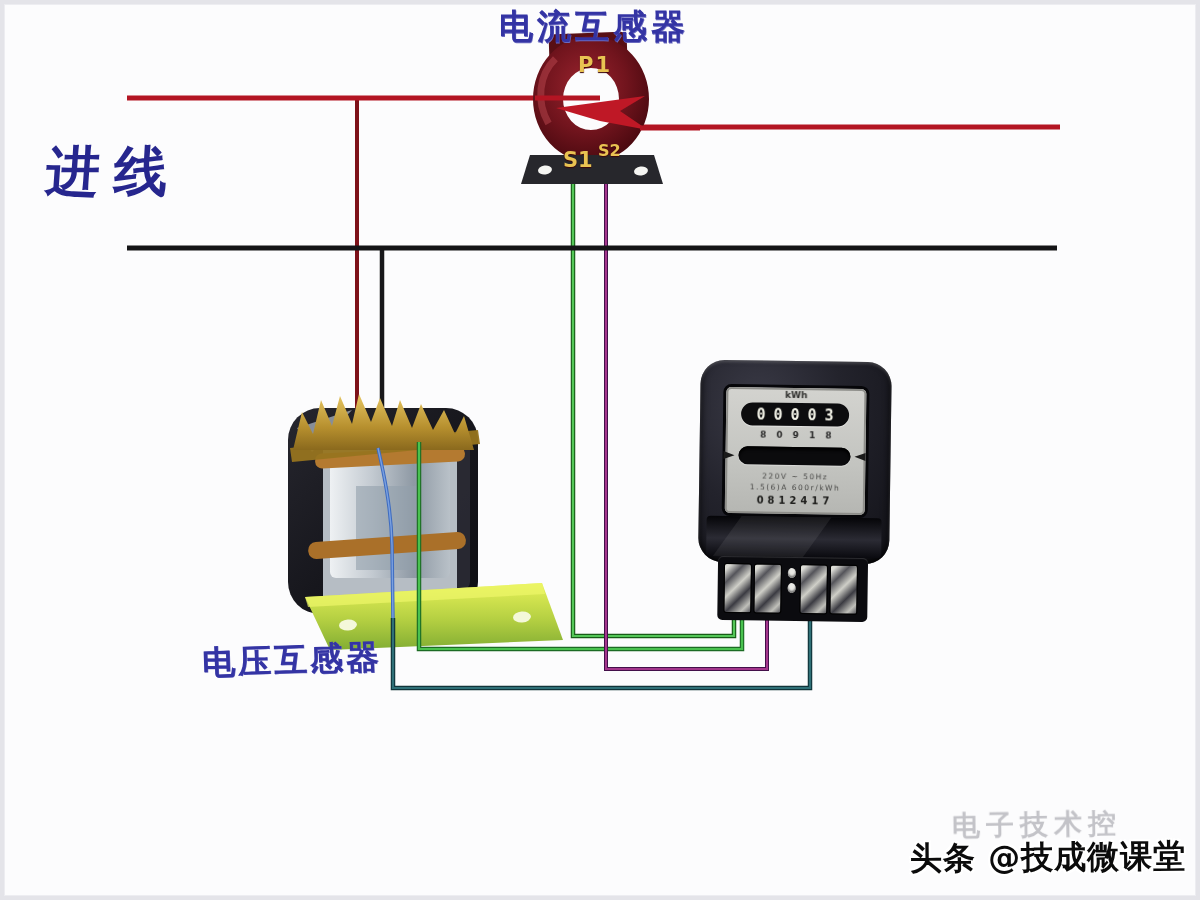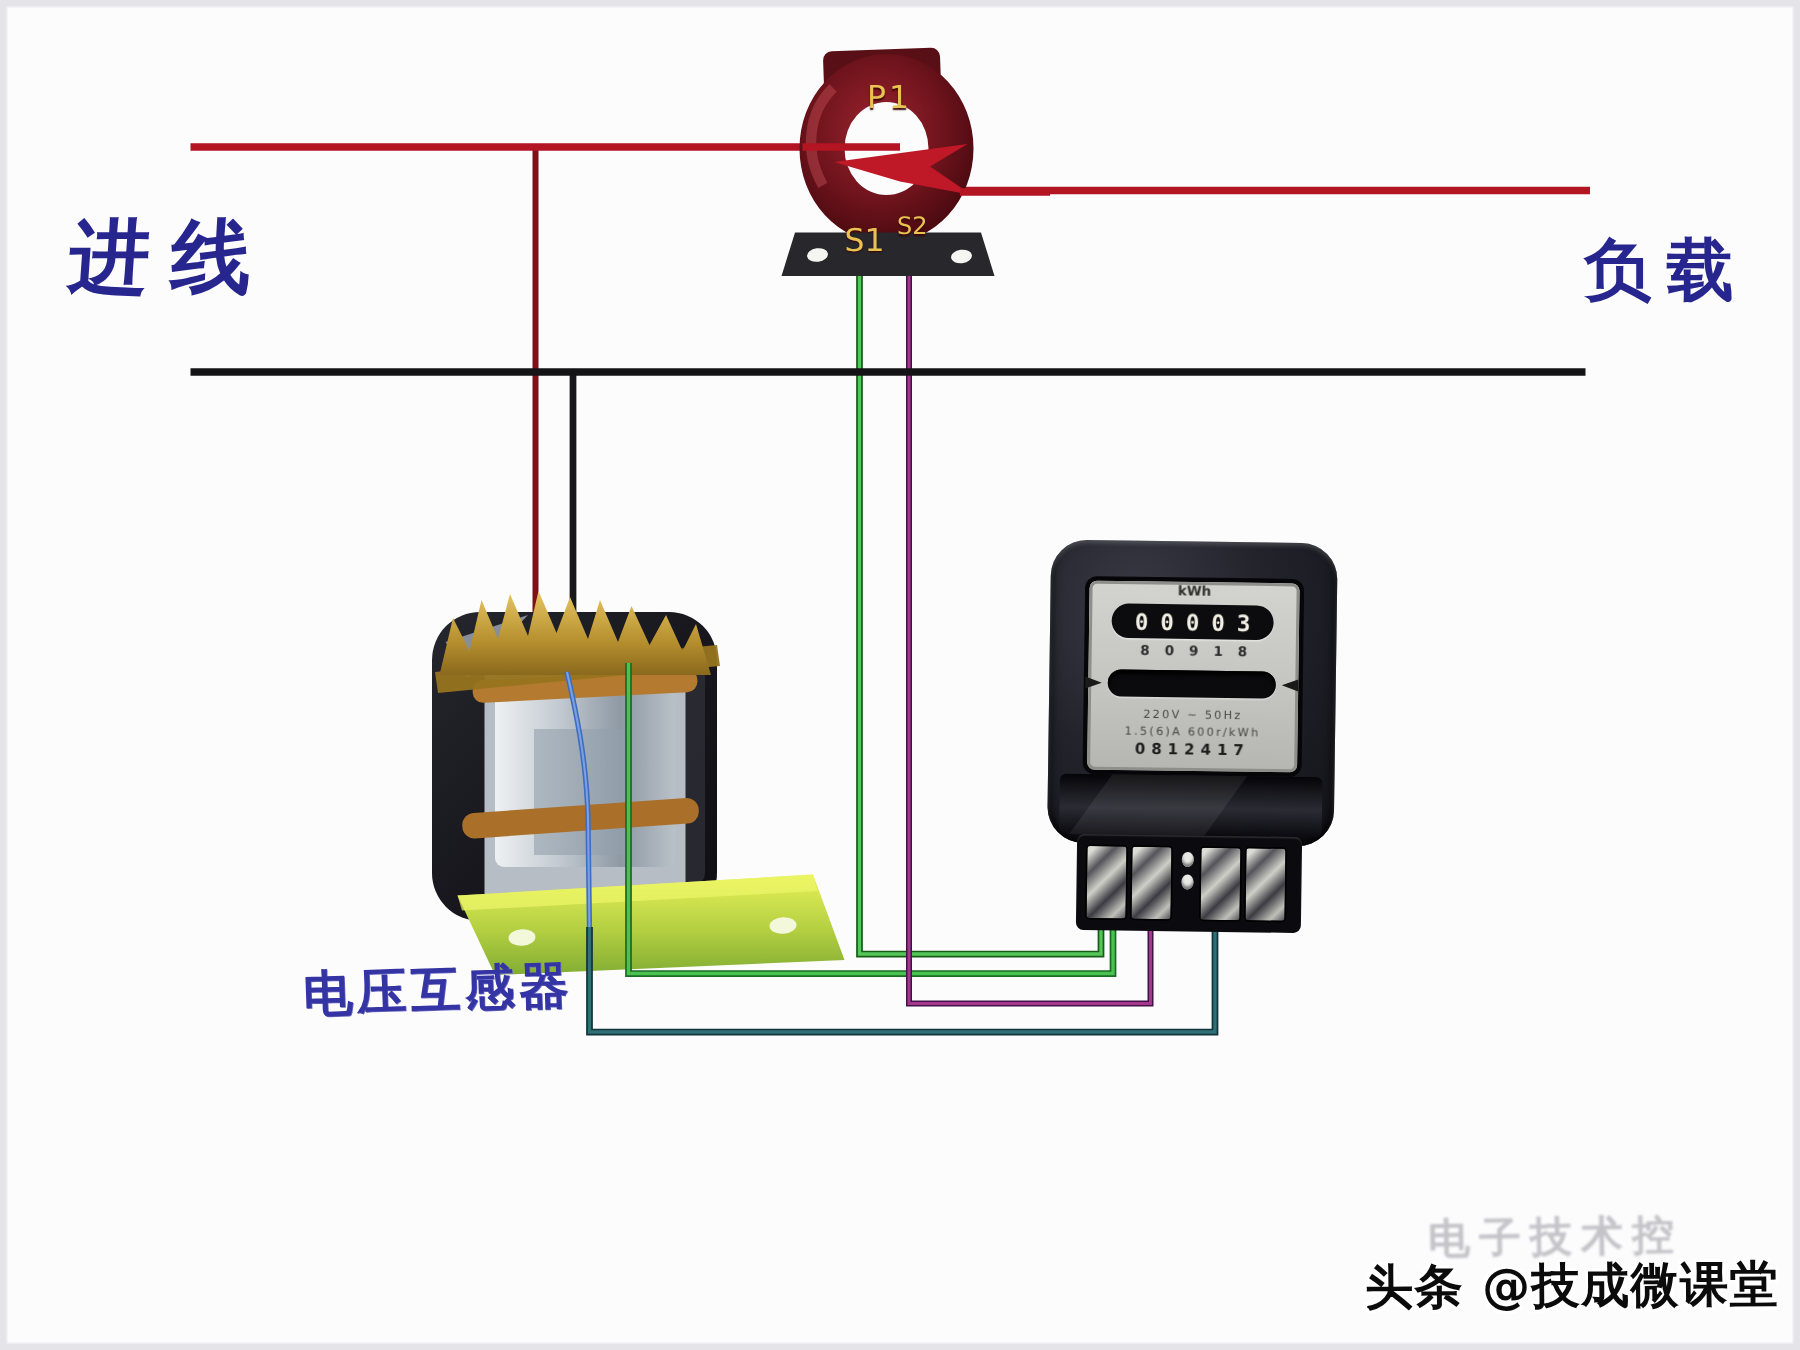--- a/index.html
+++ b/index.html
@@ -9,21 +9,21 @@
     box-shadow:inset 0 0 0 4px #e4e4e9, inset 0 0 0 5px #ededf1;
     font-family:"DejaVu Sans","Liberation Sans",sans-serif;
   }
   #wiring{position:absolute;left:0;top:0;}
   .lbl{position:absolute;white-space:nowrap;font-weight:bold;}
   .lbl-cn{color:#3434a4;text-shadow:0.5px 0.5px 0 #6a6ac0;}
   #lbl-ct{left:499px;top:4px;font-size:34px;letter-spacing:4px;}
   #lbl-in{left:46px;top:136px;font-size:54px;letter-spacing:14px;color:#26268e;transform:skewX(-4deg);}
   #lbl-load{left:1056px;top:150px;font-size:45px;letter-spacing:10px;color:#26268e;}
   #lbl-pt{left:202px;top:638px;font-size:33px;letter-spacing:3px;transform:rotate(-2deg);}
-  .ct-pin{position:absolute;color:#e9c352;font-weight:normal;text-shadow:0 1px 1px #3a0509;}
+  .ct-pin{position:absolute;color:#e9c352;font-weight:bold;text-shadow:0 1px 1px #3a0509;}
   #lbl-p1{left:578px;top:53px;font-size:21px;letter-spacing:2px;}
   #lbl-s1{left:563px;top:132px;font-size:21px;margin-top:16px;}
   #lbl-s2{left:598px;top:141px;font-size:16px;}
 
   
   #meter{position:absolute;left:699px;top:361px;width:191px;height:264px;transform:rotate(0.8deg);}
   .m-body{position:absolute;left:0;top:0;width:191px;height:202px;border-radius:24px;
     background:radial-gradient(ellipse at 30% 22%,#3a3a46 0%,#23232c 45%,#121218 100%);
     box-shadow:inset 0 2px 3px rgba(255,255,255,.18), inset 0 -4px 8px #000;}
   .m-face{position:absolute;left:26px;top:27px;width:140px;height:126px;border-radius:5px;
@@ -144,25 +144,25 @@
       <polygon points="530,155 654,155 663,184 521,184" fill="#27272c"></polygon>
       <ellipse cx="545" cy="170" rx="7" ry="4.5" fill="#f5f5f2" transform="rotate(-8 545 170)"></ellipse>
       <ellipse cx="641" cy="171" rx="7" ry="4.5" fill="#f5f5f2" transform="rotate(-8 641 171)"></ellipse>
 
       <line x1="535" y1="98" x2="600" y2="98" stroke="#b31523" stroke-width="5"></line>
       <polygon points="556,108 645,96 620,111 648,130 600,121" fill="#bf1826"></polygon>
       <line x1="640" y1="128" x2="700" y2="128" stroke="#b31523" stroke-width="5"></line>
     </g>
   </svg>
 
+  <div class="lbl lbl-cn" id="lbl-ct">电流互感器</div>
   <div class="ct-pin" id="lbl-p1">P1</div>
   <div class="ct-pin" id="lbl-s1">S1</div>
   <div class="ct-pin" id="lbl-s2">S2</div>
   <div class="lbl" id="lbl-in">进线</div>
-  <div class="lbl" id="lbl-load">负载</div>
   <div class="lbl lbl-cn" id="lbl-pt">电压互感器</div>
 
   <div id="meter">
     <div class="m-body"></div>
     <div class="m-face">
       <div class="m-kwh">kWh</div>
       <div class="m-register">
         <span>00003</span>
       </div>
       <div class="m-stamp">80918</div>

